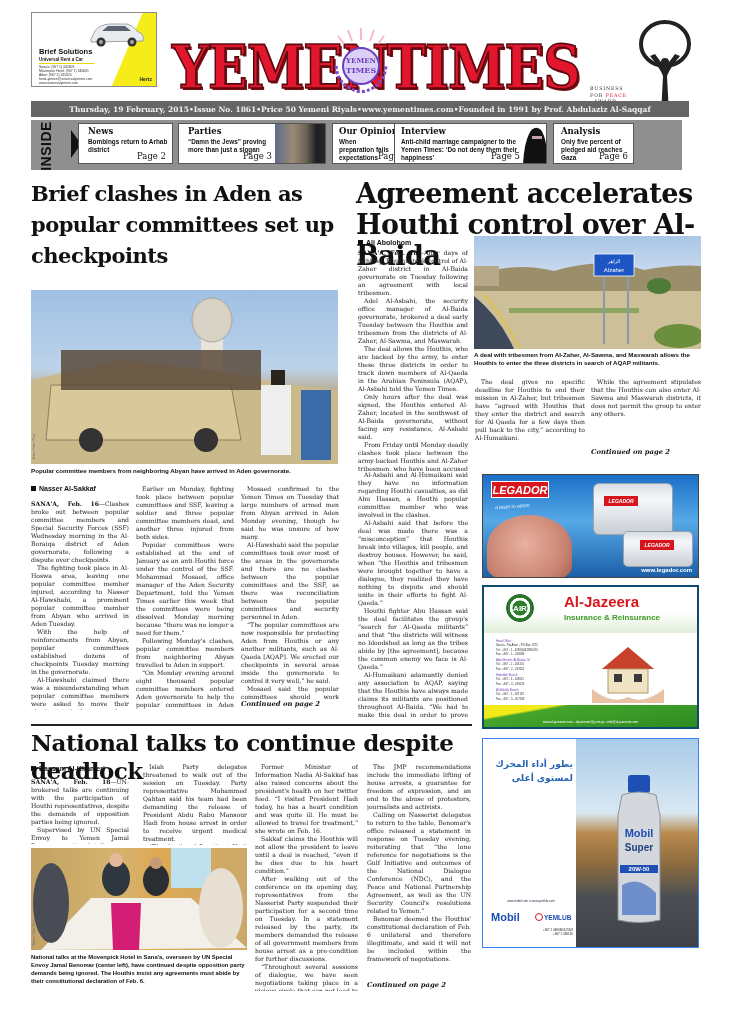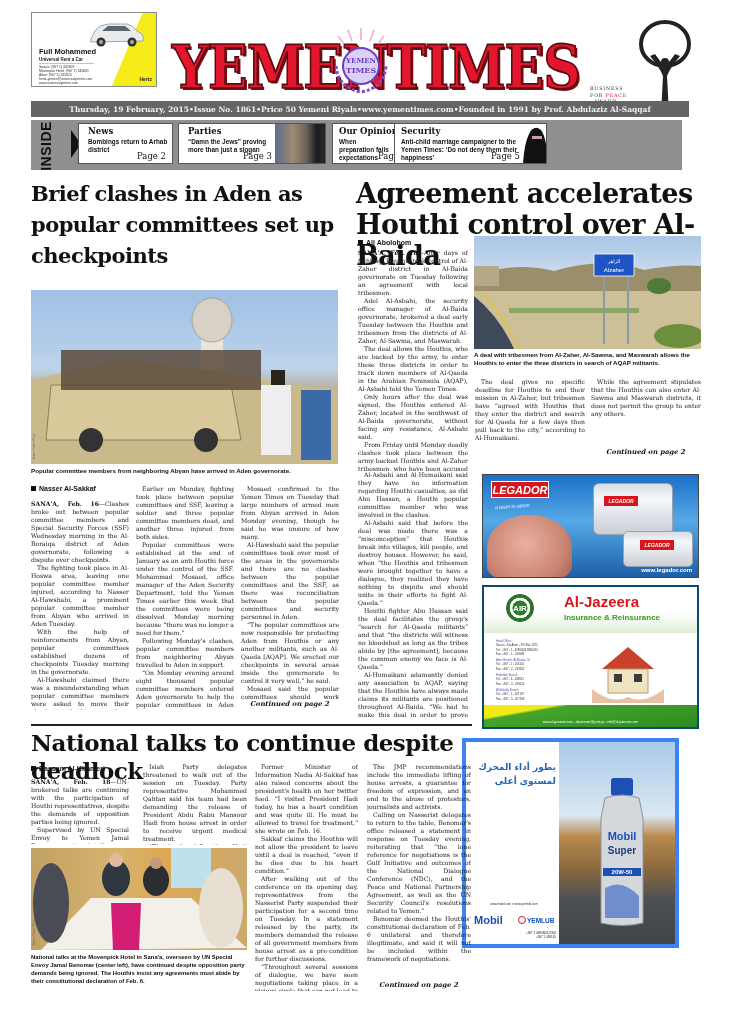--- a/index.html
+++ b/index.html
@@ -47,21 +47,21 @@
   .hl-baida { left: 356px; top: 178px; width: 350px; font-size: 27px; line-height: 31px; }
   .hl-talks { left: 31px; top: 729px; width: 450px; font-size: 23px; line-height: 28px; }
 
   .byline { font: bold 7px "Liberation Sans", sans-serif; color: #111; }
   .byline::before { content: ""; display: inline-block; width: 5px; height: 5px; background: #111; margin-right: 3px; vertical-align: 0px; }
 
   .col { font: 6.1px "DejaVu Serif", serif; line-height: 8px; color: #222; text-align: justify; overflow: hidden; }
   .col p { text-indent: 6px; }
   .col p.first { text-indent: 0; }
   .col b { font-weight: bold; color: #111; }
-  .cont { font: bold italic 6.8px "DejaVu Serif", serif; text-align: center; color: #111; }
+  .cont { font: bold italic 6.8px "DejaVu Serif", serif; text-align: left; color: #111; }
   .caption { font: bold 6.2px "Liberation Sans", sans-serif; line-height: 8px; color: #111; }
   .credit { font: 3px "Liberation Sans", sans-serif; color: #777; writing-mode: vertical-rl; transform: rotate(180deg); }
 
   
   .ph-aden { left: 31px; top: 290px; width: 307px; height: 174px; overflow: hidden; background: linear-gradient(#9fc0e4 0%, #bcd3ea 45%, #b9a888 60%, #a38f6c 100%); }
   .ph-baida { left: 474px; top: 236px; width: 227px; height: 113px; overflow: hidden; background: linear-gradient(#a9c6e6 0%, #c9daee 32%, #a59a78 40%, #c8bb92 60%, #d1c39e 100%); }
   .ph-talks { left: 31px; top: 848px; width: 216px; height: 102px; overflow: hidden; background: linear-gradient(90deg, #b89a5a 0%, #d8b66c 40%, #e5a540 60%, #c7a466 100%); }
 
   .divider { left: 31px; width: 441px; height: 2px; background: #222; }
 
@@ -79,21 +79,21 @@
   .ad-jazeera .band { position:absolute; left:0; top:0; width:100%; height:46px; background: linear-gradient(#ffffff 55%, #dfeed7); }
   .ad-jazeera .air { position:absolute; left:22px; top:7px; width:28px; height:28px; border-radius:50%; background: radial-gradient(#2d7d2d 40%, #fff 42%, #fff 55%, #2a7a2a 57%); border: 1px solid #1c5a1c; color:#fff; font: bold 8px "Liberation Sans", sans-serif; display:flex; align-items:center; justify-content:center; }
   .ad-jazeera .name { position:absolute; left:80px; top:6px; font: bold 15px "Liberation Sans", sans-serif; color:#d9161c; }
   .ad-jazeera .sub { position:absolute; left:80px; top:26px; font: bold 8px "Liberation Sans", sans-serif; color:#3e9b27; }
   .ad-jazeera .info { position:absolute; left:12px; top:52px; font: 2.8px "Liberation Sans", sans-serif; line-height: 4.3px; color:#333; }
   .ad-jazeera .info .br { color: #6a3fb4; }
   .ad-jazeera .house { position:absolute; left:108px; top:52px; width:72px; height:64px; }
   .ad-jazeera .green { position:absolute; left:0; bottom:0; width:100%; height:22px; background: linear-gradient(170deg, #f2ea18 0%, #f2ea18 22%, #45a42b 26%, #2e8b22 100%); }
   .ad-jazeera .foot { position:absolute; left:0; bottom:3px; width:100%; text-align:center; font: 3.2px "Liberation Sans", sans-serif; color:#fff; }
 
-  .ad-mobil { left: 462px; top: 738px; width: 217px; height: 210px; border: 4px solid #3b82f6; overflow: hidden; background: #fff; }
+  .ad-mobil { left: 482px; top: 738px; width: 217px; height: 210px; border: 1px solid #3b82f6; overflow: hidden; background: #fff; }
   .ad-mobil .right { position:absolute; left:93px; top:0; width:124px; height:210px; background: linear-gradient(#a9cbe8 0%, #d9e8f3 35%, #b98a4e 45%, #8b6a3e 60%, #4c5054 75%, #3e4247 100%); }
   .ad-mobil .bottle { position:absolute; left:38px; top:36px; width:50px; height:150px; }
   .ad-mobil .ar1 { position:absolute; left:6px; top:18px; width:84px; text-align:right; font: bold 9px "DejaVu Sans", sans-serif; color:#2664b4; line-height:14px; direction: rtl; }
   .ad-mobil .ar2 { position:absolute; left:6px; top:66px; width:84px; text-align:right; font: bold 9px "DejaVu Sans", sans-serif; color:#111; line-height:15px; direction: rtl; }
   .ad-mobil .small { position:absolute; left:6px; top:160px; width:84px; text-align:center; font: 3px "Liberation Sans", sans-serif; color:#234; }
   .ad-mobil .mlogo { position:absolute; left:8px; top:172px; font: bold 11px "Liberation Sans", sans-serif; color:#1a4fb0; }
   .ad-mobil .ylogo { position:absolute; left:52px; top:174px; font: bold 6.5px "Liberation Sans", sans-serif; color:#1a4fb0; }
   .ad-mobil .ylogo::before { content:""; display:inline-block; width:6px; height:6px; border:1.5px solid #d7151d; border-radius:50%; margin-right:1px; vertical-align:-1px; }
   .ad-mobil .phones { position:absolute; left:6px; top:189px; width:84px; font: 3px "Liberation Sans", sans-serif; color:#222; line-height:4px; text-align:right; }
 </style>
@@ -103,21 +103,21 @@
 <div class="abs ad-hertz">
   <div class="yellow"></div>
   <svg class="car" viewBox="0 0 58 30">
     <path d="M4 20 L8 12 Q12 6 22 5 L40 5 Q46 6 50 12 L55 15 Q57 18 56 22 L4 23 Z" fill="#e9ecef" stroke="#8a9098" stroke-width="0.8"></path>
     <path d="M15 12 L21 7 L38 7 L44 12 Z" fill="#5b6470"></path>
     <circle cx="14" cy="23" r="4.5" fill="#333"></circle>
       <circle cx="14" cy="23" r="2" fill="#aaa"></circle>
     <circle cx="45" cy="23" r="4.5" fill="#333"></circle>
       <circle cx="45" cy="23" r="2" fill="#aaa"></circle>
   </svg>
-  <div class="t1">Full Mohammed</div>
+  <div class="t1">Brief Solutions</div>
   <div class="t2">Universal Rent a Car</div>
   <div class="u"></div>
   <div class="lines">
     <div>Sana'a: (967 1) 440309</div>
     <div>Mövenpick Hotel: (967 1) 546061</div>
     <div>Aden: (967 2) 245625</div>
     <div>hertz-yemen@universalyemen.com</div>
     <div>www.universalyemen.com</div>
   </div>
   <div class="hz">Hertz</div>
@@ -181,29 +181,34 @@
     <div class="photo" style="left:96px;width:52px;background:linear-gradient(90deg,#5d6d8c,#9c8a74 35%,#6b6356 60%,#1d1d22 80%,#2d2a30)"></div>
   </div>
 
   <div class="icard" style="left:301px;width:80px">
     <div class="sec" style="left:6px">Our Opinion</div>
     <div class="hl" style="left:6px;width:50px">When preparation fails expectations</div>
     <div class="pg" style="right:4px">Page 4</div>
   </div>
 
   <div class="icard" style="left:363px;width:153px">
-    <div class="sec" style="left:6px">Security</div>
+    <div class="sec" style="left:6px">Interview</div>
     <div class="hl" style="left:6px;width:120px">Anti-child marriage campaigner to the Yemen Times: ‘Do not deny them their happiness’</div>
     <div class="pg" style="left:96px">Page 5</div>
     <svg class="photo" style="left:126px;width:27px" viewBox="0 0 27 41">
       <path d="M2 41 Q3 20 8 10 Q13 0 20 6 Q26 14 27 41 Z" fill="#111"></path>
       <rect x="11" y="12" width="10" height="3" fill="#c9a0a8"></rect>
     </svg>
   </div>
 
+  <div class="icard" style="left:522px;width:81px">
+    <div class="sec" style="left:7px">Analysis</div>
+    <div class="hl" style="left:7px;width:68px">Only five percent of pledged aid reaches Gaza</div>
+    <div class="pg" style="right:5px">Page 6</div>
+  </div>
 </div>
 
 <div class="abs h1 hl-aden">Brief clashes in Aden as popular committees set up checkpoints</div>
 
 <div class="abs ph-aden">
   <svg width="307" height="174" viewBox="0 0 307 174">
     <rect x="170" y="10" width="22" height="80" fill="#e8e4dc"></rect>
     <ellipse cx="181" cy="30" rx="20" ry="22" fill="#d7d2c5" stroke="#a9a294"></ellipse>
     <path d="M0 90 L90 70 L180 80 L260 95 L307 100 L307 174 L0 174 Z" fill="#c9b98b"></path>
     <path d="M20 95 L200 95 L210 150 L15 150 Z" fill="#d9c99a" stroke="#8e7f5a"></path>

